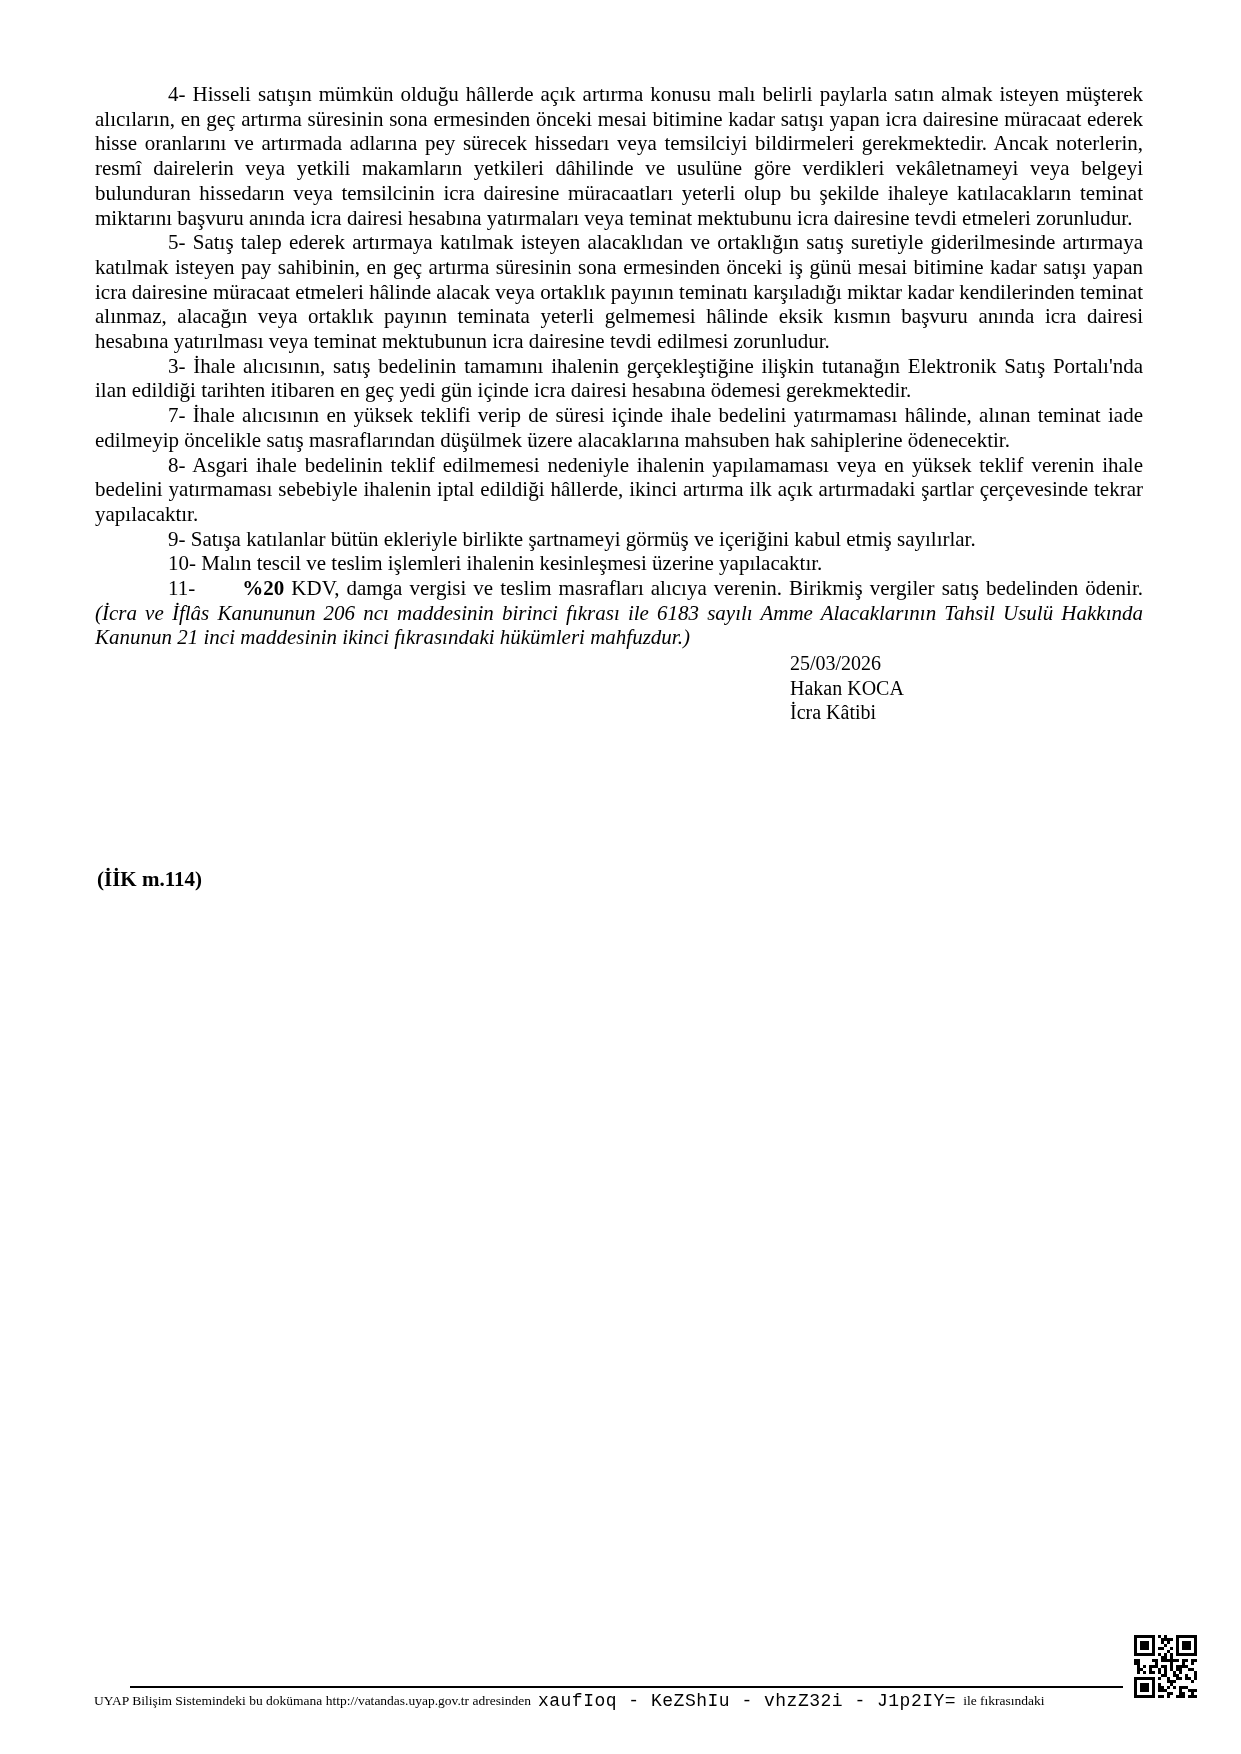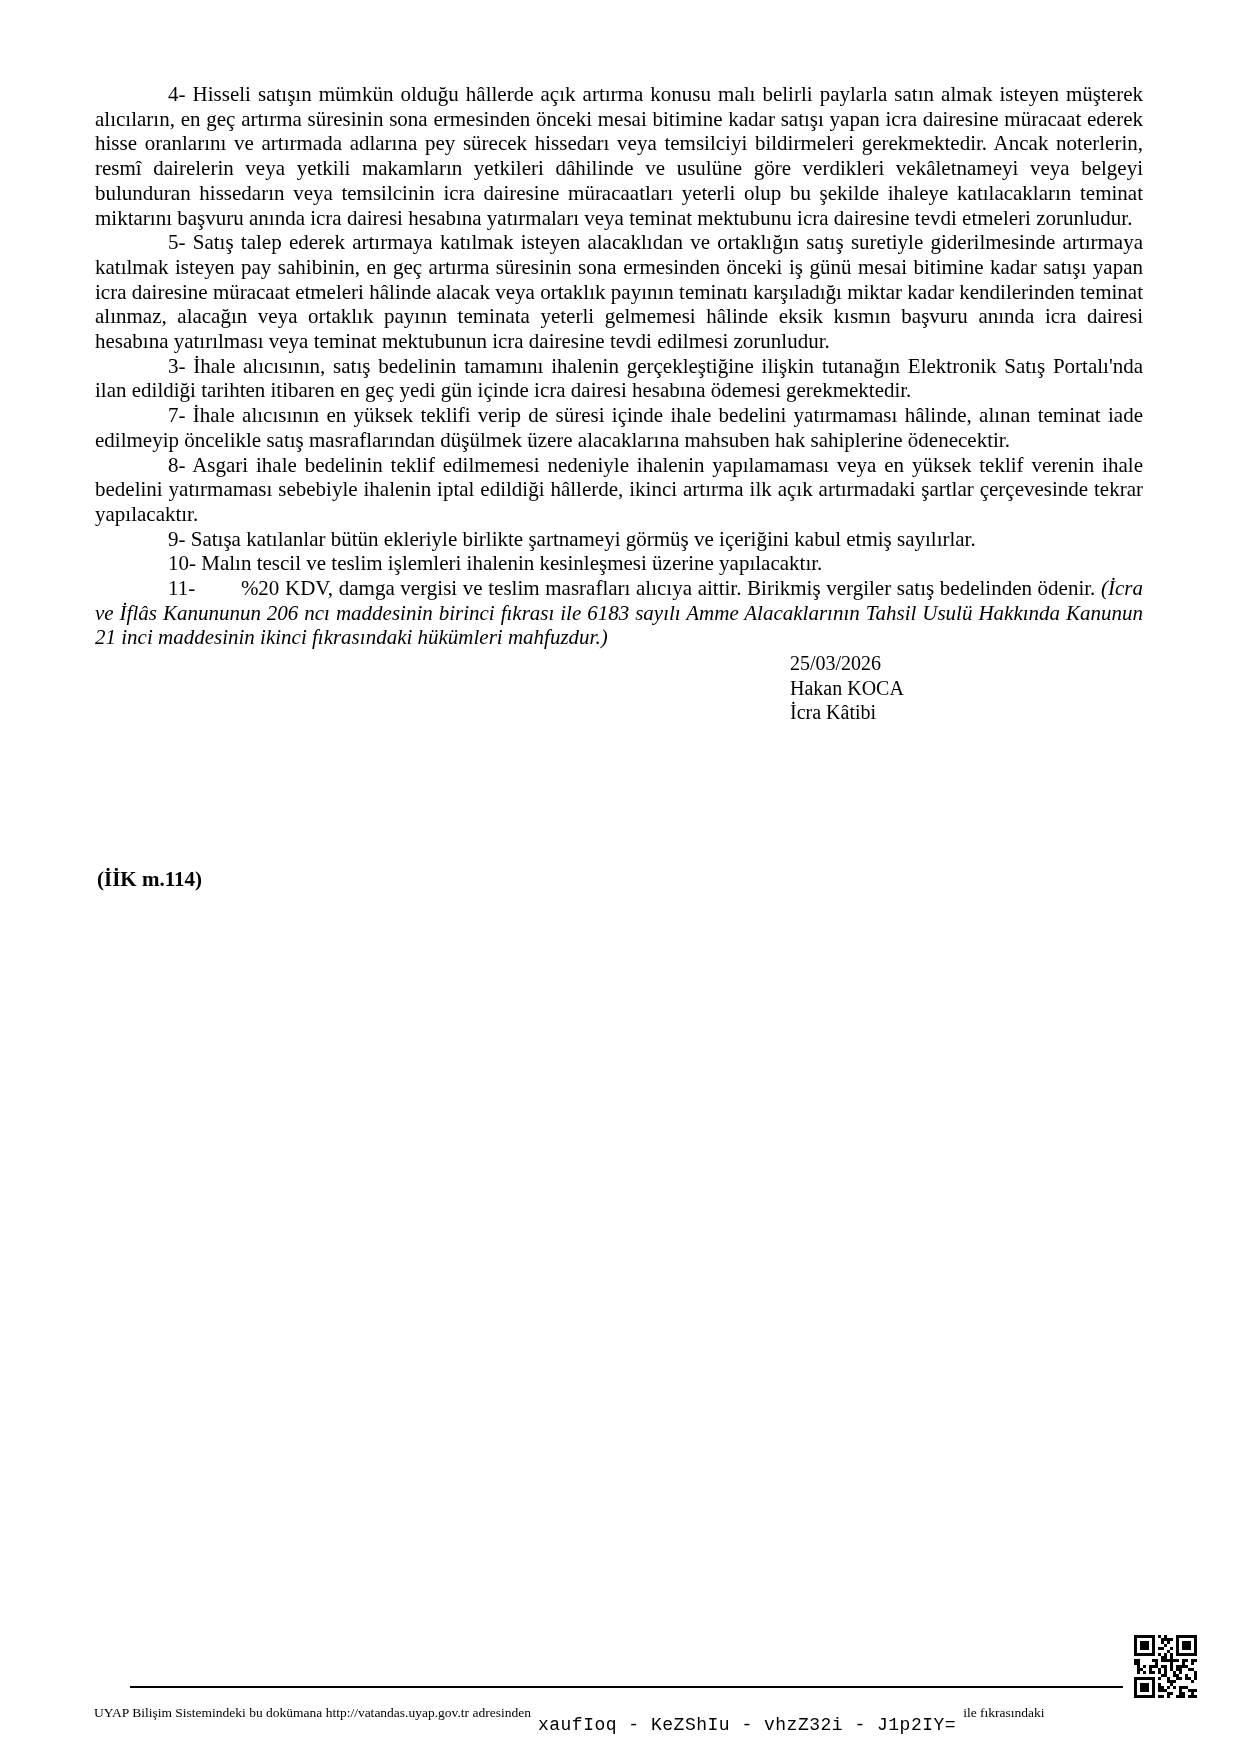--- a/index.html
+++ b/index.html
@@ -16,21 +16,21 @@
   .body-text {
     position: absolute;
     left: 95px;
     top: 82px;
     width: 1048px;
     font-size: 21px;
     line-height: 24.7px;
     text-align: justify;
   }
   .body-text p { margin: 0; text-indent: 73px; }
-  .run-b { font-weight: normal; margin-left: 40px; }
+  .run-b { font-weight: bold; margin-left: 40px; }
   .run-i { font-style: italic; }
   .signature {
     position: absolute;
     left: 790px;
     top: 651px;
     width: 370px;
     text-align: left;
     font-size: 20px;
     line-height: 24.6px;
   }
@@ -68,37 +68,36 @@
     align-items: center;
     gap: 7px;
     white-space: nowrap;
     font-size: 13.5px;
     text-align: right;
   }
   .footer .mono {
     font-family: "Liberation Mono", "DejaVu Sans Mono", monospace;
     font-size: 18px;
     letter-spacing: 0.5px;
-    margin-top: 24px;
   }
 </style>
 </head>
 <body>
 
 <div class="page">
 
   <div class="body-text">
       <p><span>4- Hisseli satışın mümkün olduğu hâllerde açık artırma konusu malı belirli paylarla satın almak isteyen müşterek alıcıların, en geç artırma süresinin sona ermesinden önceki mesai bitimine kadar satışı yapan icra dairesine müracaat ederek hisse oranlarını ve artırmada adlarına pey sürecek hissedarı veya temsilciyi bildirmeleri gerekmektedir. Ancak noterlerin, resmî dairelerin veya yetkili makamların yetkileri dâhilinde ve usulüne göre verdikleri vekâletnameyi veya belgeyi bulunduran hissedarın veya temsilcinin icra dairesine müracaatları yeterli olup bu şekilde ihaleye katılacakların teminat miktarını başvuru anında icra dairesi hesabına yatırmaları veya teminat mektubunu icra dairesine tevdi etmeleri zorunludur.</span></p>
       <p><span>5- Satış talep ederek artırmaya katılmak isteyen alacaklıdan ve ortaklığın satış suretiyle giderilmesinde artırmaya katılmak isteyen pay sahibinin, en geç artırma süresinin sona ermesinden önceki iş günü mesai bitimine kadar satışı yapan icra dairesine müracaat etmeleri hâlinde alacak veya ortaklık payının teminatı karşıladığı miktar kadar kendilerinden teminat alınmaz, alacağın veya ortaklık payının teminata yeterli gelmemesi hâlinde eksik kısmın başvuru anında icra dairesi hesabına yatırılması veya teminat mektubunun icra dairesine tevdi edilmesi zorunludur.</span></p>
       <p><span>3- İhale alıcısının, satış bedelinin tamamını ihalenin gerçekleştiğine ilişkin tutanağın Elektronik Satış Portalı'nda ilan edildiği tarihten itibaren en geç yedi gün içinde icra dairesi hesabına ödemesi gerekmektedir.</span></p>
       <p><span>7- İhale alıcısının en yüksek teklifi verip de süresi içinde ihale bedelini yatırmaması hâlinde, alınan teminat iade edilmeyip öncelikle satış masraflarından düşülmek üzere alacaklarına mahsuben hak sahiplerine ödenecektir.</span></p>
       <p><span>8- Asgari ihale bedelinin teklif edilmemesi nedeniyle ihalenin yapılamaması veya en yüksek teklif verenin ihale bedelini yatırmaması sebebiyle ihalenin iptal edildiği hâllerde, ikinci artırma ilk açık artırmadaki şartlar çerçevesinde tekrar yapılacaktır.</span></p>
       <p><span>9- Satışa katılanlar bütün ekleriyle birlikte şartnameyi görmüş ve içeriğini kabul etmiş sayılırlar.</span></p>
       <p><span>10- Malın tescil ve teslim işlemleri ihalenin kesinleşmesi üzerine yapılacaktır.</span></p>
-      <p><span>11- </span><span class="run-b">%20</span><span> KDV, damga vergisi ve teslim masrafları alıcıya aittir. Birikmiş vergiler satış bedelinden ödenir. </span><span class="run-i">(İcra ve İflâs Kanununun 206 ncı maddesinin birinci fıkrası ile 6183 sayılı Amme Alacaklarının Tahsil Usulü Hakkında Kanunun 21 inci maddesinin ikinci fıkrasındaki hükümleri mahfuzdur.)</span></p>
+      <p><span>11- </span><span class="run-b">%20</span><span> KDV, damga vergisi ve teslim masrafları alıcıya verenin. Birikmiş vergiler satış bedelinden ödenir. </span><span class="run-i">(İcra ve İflâs Kanununun 206 ncı maddesinin birinci fıkrası ile 6183 sayılı Amme Alacaklarının Tahsil Usulü Hakkında Kanunun 21 inci maddesinin ikinci fıkrasındaki hükümleri mahfuzdur.)</span></p>
     </div>
 
   <div class="signature">
     <div>25/03/2026</div>
     <div>Hakan KOCA</div>
     <div>İcra Kâtibi</div>
   </div>
 
   <div class="law-ref">(İİK m.114)</div>
 

